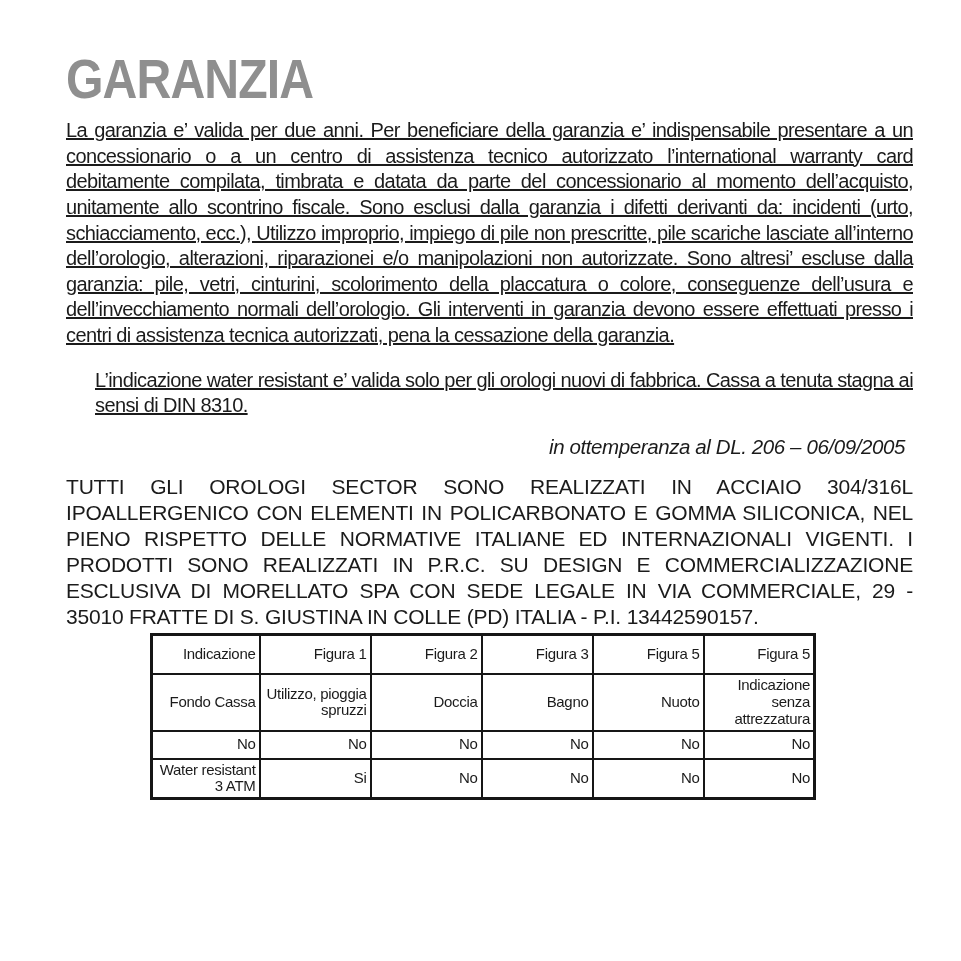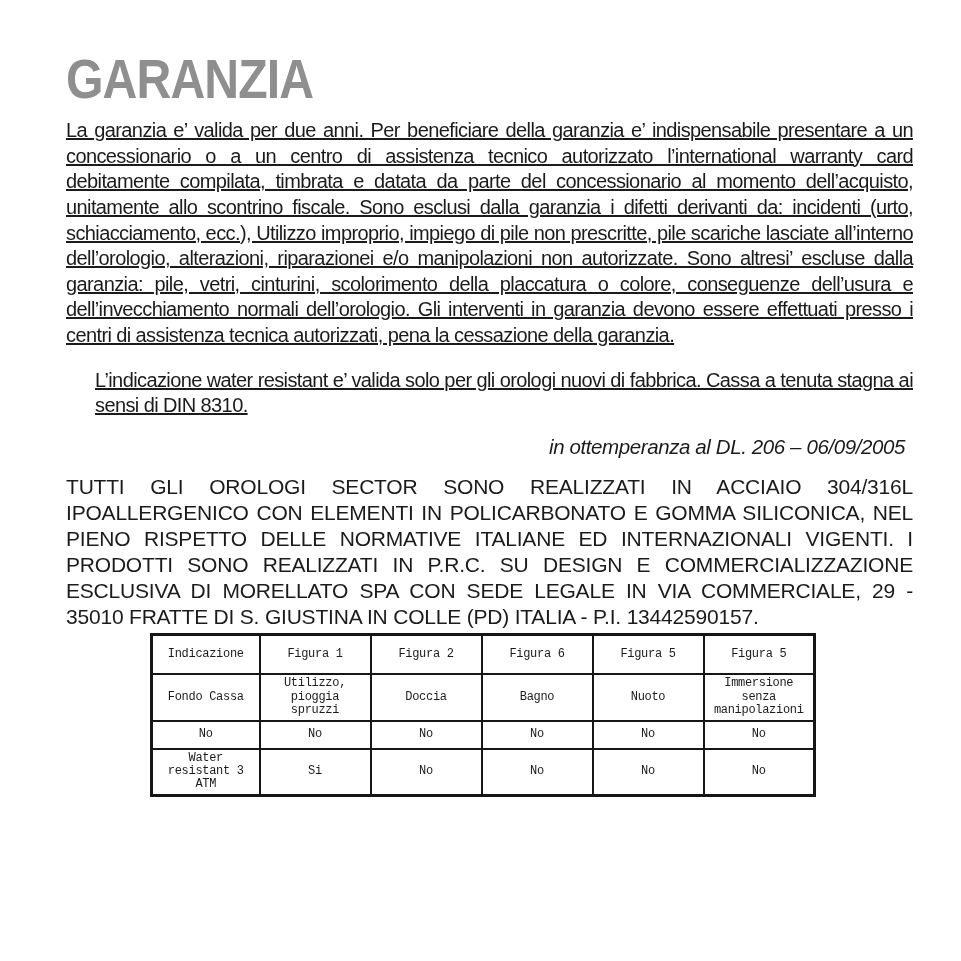--- a/index.html
+++ b/index.html
@@ -60,27 +60,26 @@
   table.warranty-table {
     border-collapse: collapse;
     table-layout: fixed;
     margin-left: 84px;
     border: 3px solid #161616;
   }
   .warranty-table th,
   .warranty-table td {
     border: 2px solid #161616;
     font-weight: normal;
-    font-size: 12px;
+    font-size: 15px;
     line-height: 1.12;
     letter-spacing: -0.3px;
-    text-align: center;
+    text-align: right;
     vertical-align: middle;
     padding: 2px 3px;
-    font-family: Liberation Mono, monospace;
   }
   tr.r-head  { height: 40px; }
   tr.r-fig   { height: 42px; }
   tr.r-no    { height: 28px; }
   tr.r-atm   { height: 29px; }
 </style>
 </head>
 <body>
 
 <div class="page">
@@ -102,31 +101,31 @@
       <col style="width:111px">
       <col style="width:111px">
       <col style="width:111px">
       <col style="width:111px">
     </colgroup>
     <tbody>
       <tr class="r-head">
         <th>Indicazione</th>
         <th>Figura 1</th>
         <th>Figura 2</th>
-        <th>Figura 6</th>
+        <th>Figura 3</th>
         <th>Figura 5</th>
         <th>Figura 5</th>
       </tr>
       <tr class="r-fig">
         <td>Fondo Cassa</td>
         <td>Utilizzo, pioggia spruzzi</td>
         <td>Doccia</td>
         <td>Bagno</td>
         <td>Nuoto</td>
-        <td>Immersione senza manipolazioni</td>
+        <td>Indicazione senza attrezzatura</td>
       </tr>
       <tr class="r-no">
         <td>No</td>
         <td>No</td>
         <td>No</td>
         <td>No</td>
         <td>No</td>
         <td>No</td>
       </tr>
       <tr class="r-atm">

